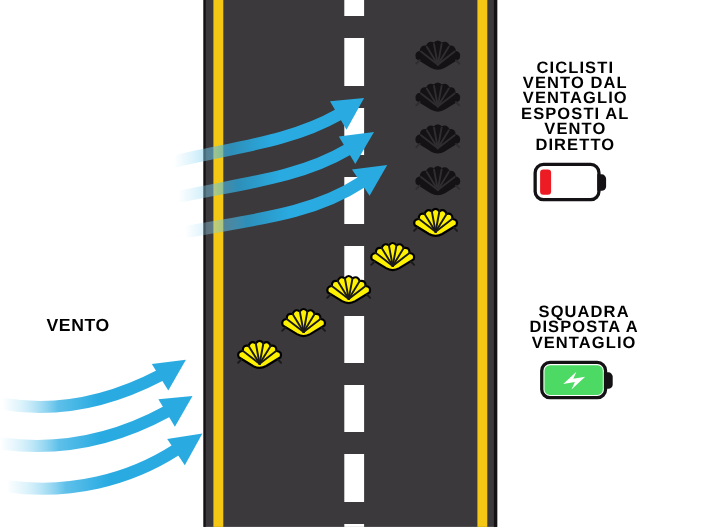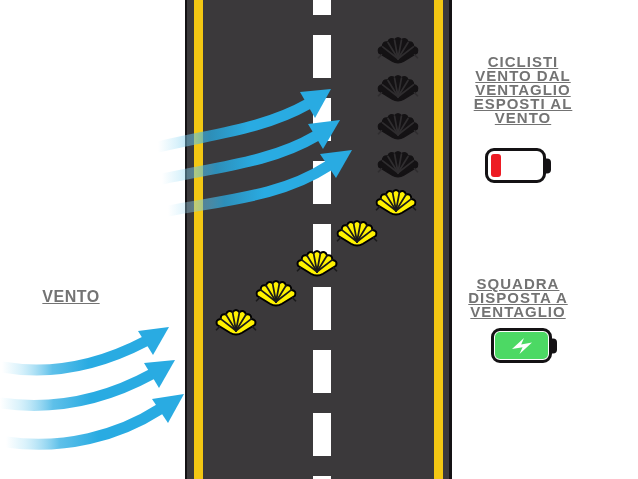--- a/index.html
+++ b/index.html
@@ -17,26 +17,26 @@
   .edge-line.left{left:7px;}
   .edge-line.right{left:247px;}
   .center-dash{
     position:absolute;left:126px;top:-28px;width:18px;height:calc(100% + 28px);
     background:repeating-linear-gradient(to bottom,#ffffff 0 43px,rgba(255,255,255,0) 43px 63px);
   }
   
   .art{position:absolute;left:0;top:0;width:638px;height:479px;pointer-events:none;}
   
   .label{
-    position:absolute;color:#737373;font-weight:bold;text-align:center;
-    font-size:15px;line-height:14px;letter-spacing:1px;text-decoration:underline;
+    position:absolute;color:#000000;font-weight:bold;text-align:center;
+    font-size:15px;line-height:14px;letter-spacing:1px;
   }
   .label-wind{left:8px;top:289px;width:126px;font-size:16px;line-height:15px;letter-spacing:0.5px;}
   .label-exposed{left:448px;top:55px;width:150px;}
-  .label-echelon{left:443px;top:277px;width:150px;}
+  .label-echelon{left:443px;top:277px;width:150px;padding-left:13px;}
   
   .battery{
     position:absolute;width:61px;height:35px;border:3px solid #141214;border-radius:9px;
     background:#fff;box-sizing:border-box;
   }
   .battery .nub{
     position:absolute;right:-8px;top:50%;transform:translateY(-50%);
     width:8px;height:15px;background:#141214;border-radius:0 4px 4px 0;
   }
   .battery-low{left:485px;top:148px;}
@@ -135,20 +135,21 @@
   <div class="label label-wind">
     <div>VENTO</div>
   </div>
 
   <div class="label label-exposed">
     <div>CICLISTI</div>
     <div>VENTO DAL</div>
     <div>VENTAGLIO</div>
     <div>ESPOSTI AL</div>
     <div>VENTO</div>
+    <div>DIRETTO</div>
   </div>
 
   <div class="battery battery-low">
     <div class="charge"></div>
     <div class="nub"></div>
   </div>
 
   <div class="label label-echelon">
     <div>SQUADRA</div>
     <div>DISPOSTA A</div>

